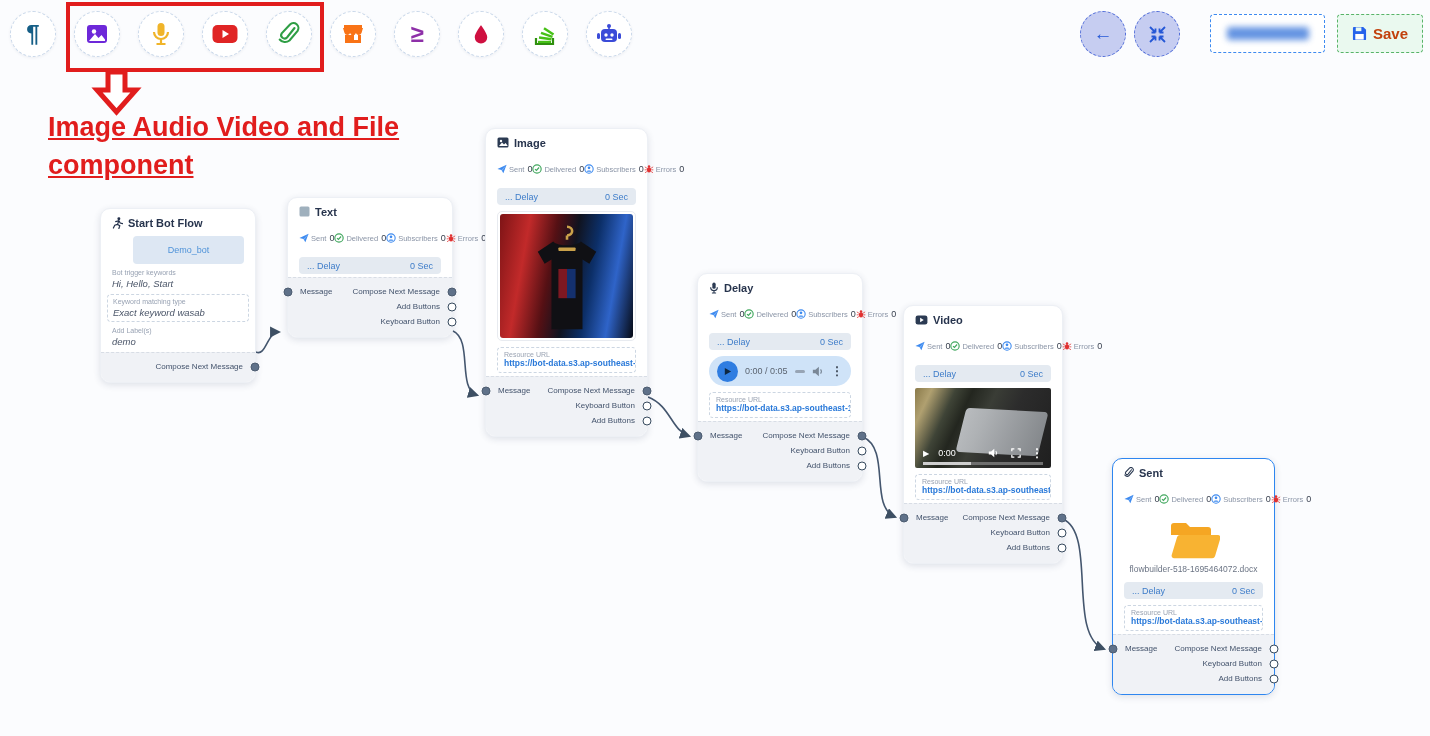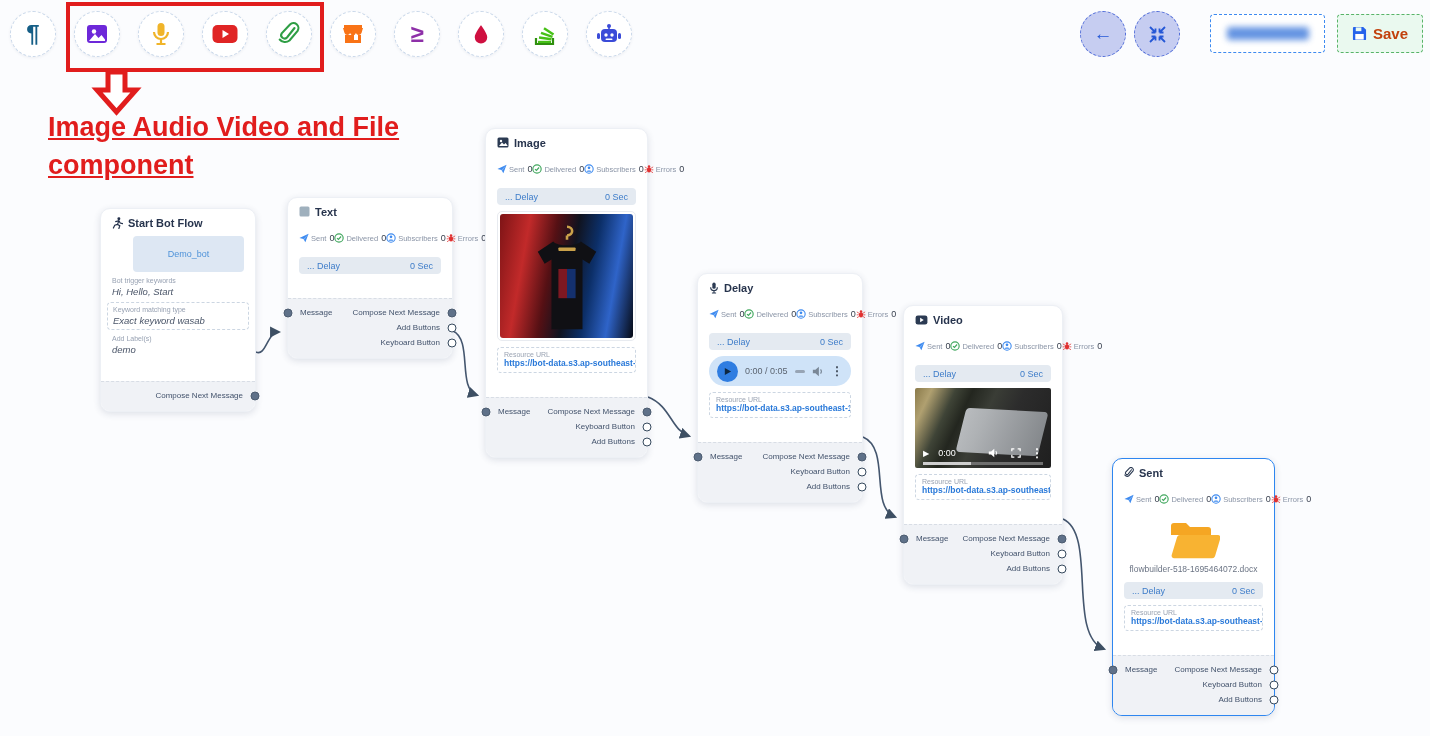--- a/index.html
+++ b/index.html
@@ -63,31 +63,31 @@
   .stat-top { display:flex; align-items:center; gap:2px; color:#8a94a6; font-size:7.5px; }
   .stat-val { color:#39414f; font-size:9px; }
   .delay-row { margin-top:6px; height:17px; background:#e4eaf1; border-radius:4px;
     padding:0 8px; display:flex; align-items:center; justify-content:space-between;
     color:#3d7cc9; font-size:9px; cursor:pointer; }
   .resource-box { margin-top:6px; height:26px; border:1px dashed #ccd6e2;
     border-radius:4px; padding:3px 6px; overflow:hidden; }
   .resource-label { color:#9aa3b2; font-size:7px; }
   .resource-url { color:#2979d9; font-size:8.5px; font-weight:600; white-space:nowrap; cursor:pointer; }
   .node-footer { background:#f0f2f6; border-top:1px dashed #d8dde5;
-    border-radius:0 0 9px 9px; padding:6px 0 8px;margin-top:21px; }
+    border-radius:0 0 9px 9px; padding:6px 0 8px; }
   .port-row { position:relative; display:flex; justify-content:flex-end;
     align-items:center; height:15px; padding:0 12px; color:#42526b; font-size:8px; }
   .msg-label { position:absolute; left:12px; }
   .handle { width:9px; height:9px; border-radius:50%; position:absolute; top:50%; cursor:crosshair; }
   .handle.left  { left:0;  transform:translate(-50%,-50%); }
   .handle.right { right:0; transform:translate(50%,-50%); }
   .handle.filled { background:#5f7189; border:1px solid #4c5c70; }
   .handle.hollow { background:#fff; border:1.5px solid #374a5e; }
   
-  .bot-pill { margin-top:7px; height:36px; background:#dde7f3; border-radius:4px;
+  .bot-pill { margin-top:7px; height:28px; background:#dde7f3; border-radius:4px;
     display:flex; align-items:center; justify-content:center; color:#4f93d9;
     font-size:9px; cursor:pointer;margin-left:21px; }
   .field { margin-top:5px; }
   .field-label { color:#98a2b3; font-size:7px; }
   .field-value { color:#4a5568; font-size:9.5px; margin-top:2px;font-style:italic; }
   .field.boxed { border:1px dashed #ccd6e2; border-radius:4px; padding:3px 5px; margin-left:-5px; margin-right:-5px; }
   
   .msg-box { margin-top:6px; min-height:32px; background:#e7f1fb; border-radius:4px;
     padding:5px 6px; color:#4a5568; font-size:8px; line-height:1.5; }
   

